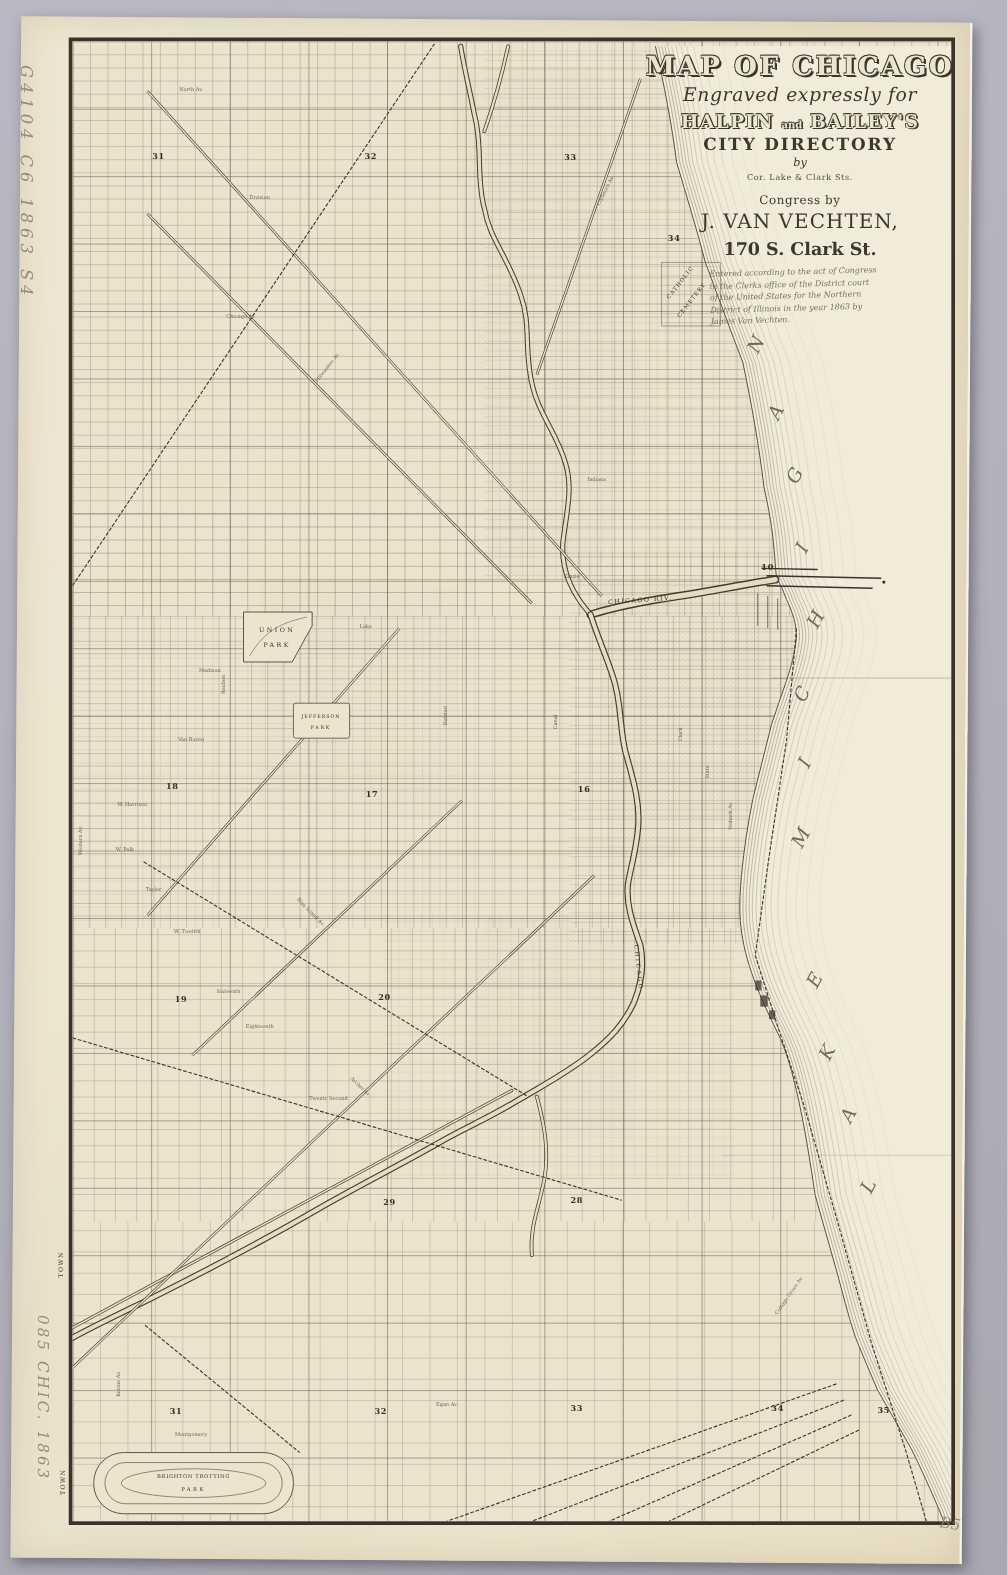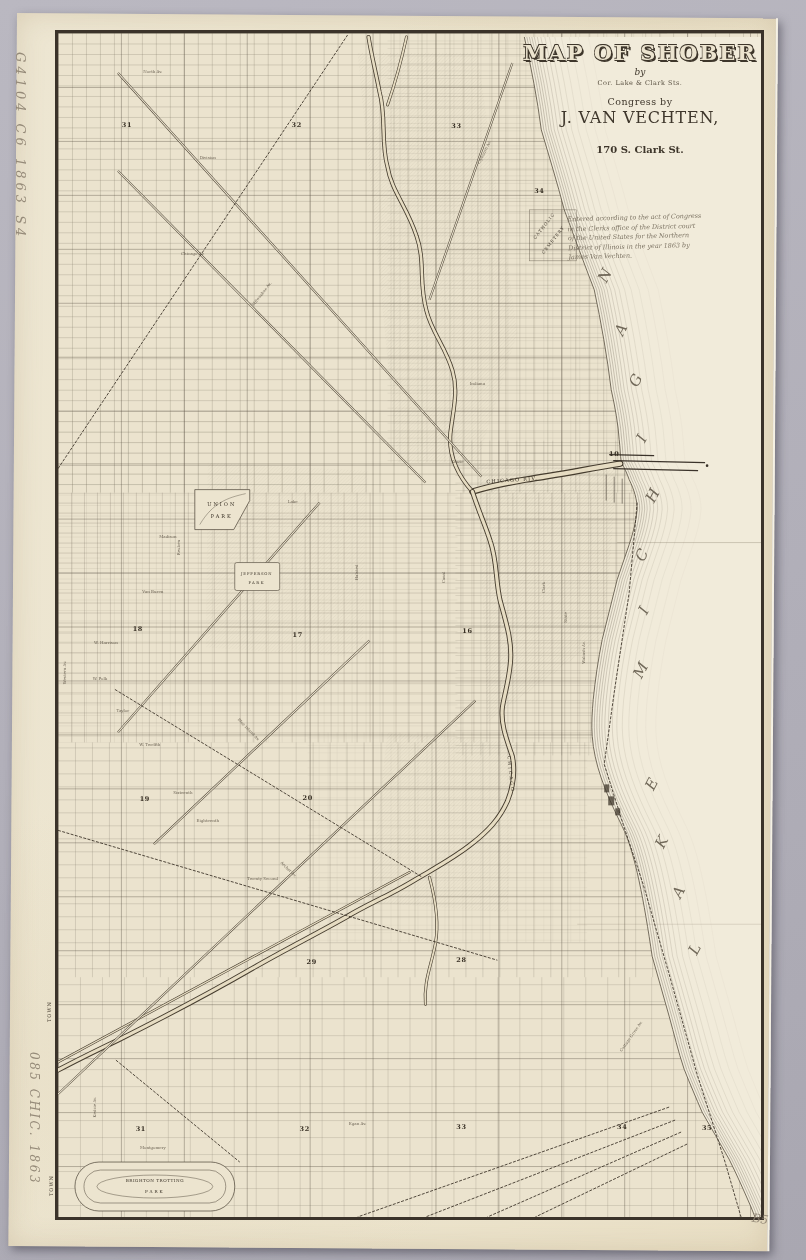--- a/index.html
+++ b/index.html
@@ -50,21 +50,21 @@
                 1.4px 1.4px 0 #3e362b;
   }
   .t-and{font-size:8px;letter-spacing:0;}
   .t-directory{font-size:13.5px;font-weight:700;letter-spacing:1.5px;margin-top:2px;}
   .t-by{font-size:9px;font-style:italic;margin-top:2px;}
   .t-shober{font-size:14px;font-weight:700;letter-spacing:1px;}
   .t-shober sup{font-size:8px;}
   .t-corner{font-size:6.5px;font-weight:400;letter-spacing:.5px;margin-top:2px;color:#564d3e;}
   .t-pub{font-size:9.5px;margin-top:9px;letter-spacing:.5px;}
   .t-vechten{font-size:16px;font-weight:400;letter-spacing:.8px;margin-top:1px;}
-  .t-addr{font-size:10px;font-weight:700;margin-top:17px;}
+  .t-addr{font-size:14px;font-weight:700;margin-top:6px;}
   #copyright{
     position:absolute;left:568px;top:213px;width:175px;
     font-size:6.4px;font-style:italic;line-height:1.5;color:#7b7262;
     white-space:pre-line;transform:rotate(-1.5deg);text-align:left;
   }
   
   .pencil{color:#8d8271;font-style:italic;}
   #call-number{
     position:absolute;left:13px;top:52px;writing-mode:vertical-rl;
     font-size:13px;letter-spacing:4px;opacity:.9;
@@ -293,21 +293,24 @@
       <text x="38" y="1075" transform="rotate(-90 38 1075)" class="street-label">Kedzie Av.</text>
       <text x="575" y="1005" transform="rotate(-55 575 1005)" class="street-label">Cottage Grove Av.</text>
       <text x="205" y="262" transform="rotate(-52 205 262)" class="street-label">Milwaukee Av.</text>
       <text x="428" y="120" transform="rotate(-63 428 120)" class="street-label">Clybourn Av.</text>
       <text x="190" y="698" transform="rotate(46 190 698)" class="street-label">Blue Island Av.</text>
       <text x="230" y="838" transform="rotate(44 230 838)" class="street-label">Archer Av.</text>
     </g>
 </svg>
 
 <div id="title-block">
-  <div class="t-main">MAP OF SHOBER</div>
+  <div class="t-main">MAP OF CHICAGO</div>
+  <div class="t-sub">Engraved expressly for</div>
+  <div class="t-halpin"><span>HALPIN</span> <span class="t-and">and</span> <span>BAILEY'S</span></div>
+  <div class="t-directory">CITY DIRECTORY</div>
   <div class="t-by">by</div>
   <div class="t-corner">Cor. Lake &amp; Clark Sts.</div>
   <div class="t-pub">Congress by</div>
   <div class="t-vechten">J. VAN VECHTEN,</div>
   <div class="t-addr">170 S. Clark St.</div>
 </div>
 <div id="copyright">Entered according to the act of Congress
 in the Clerks office of the District court
 of the United States for the Northern
 District of Illinois in the year 1863 by

